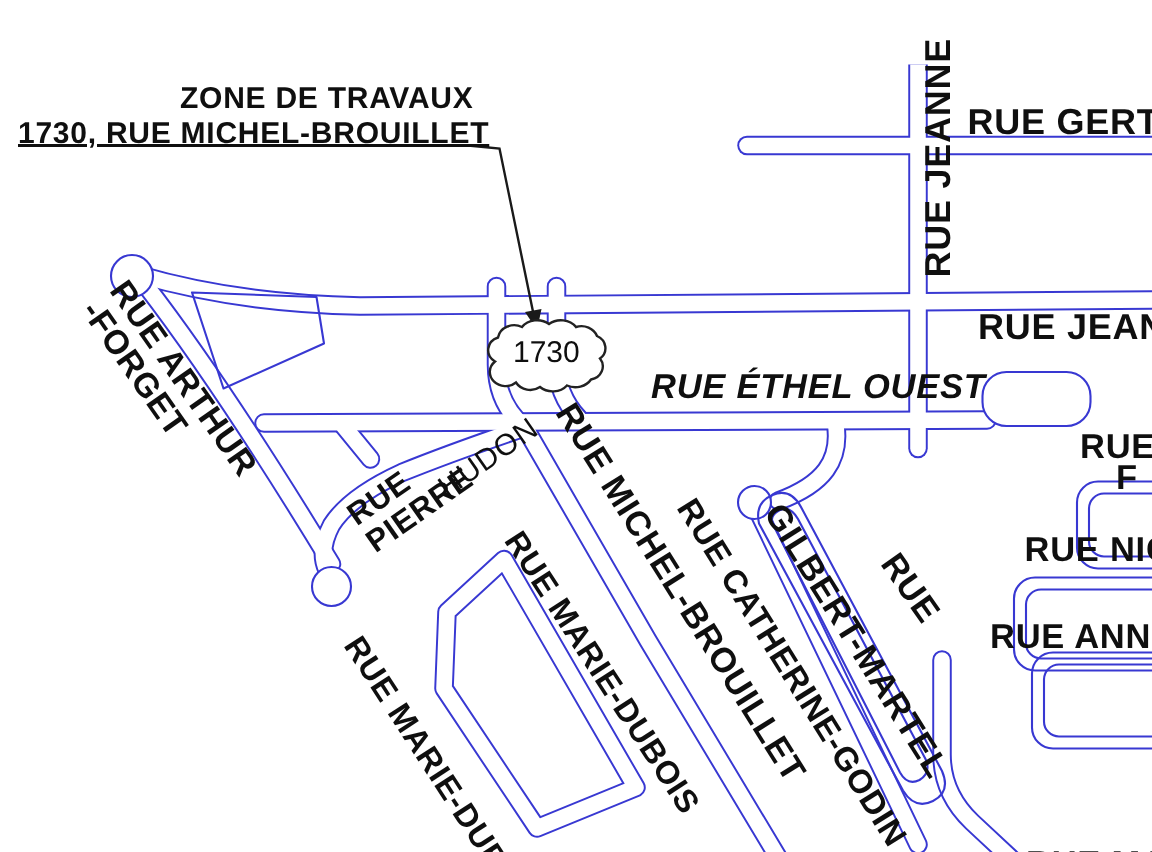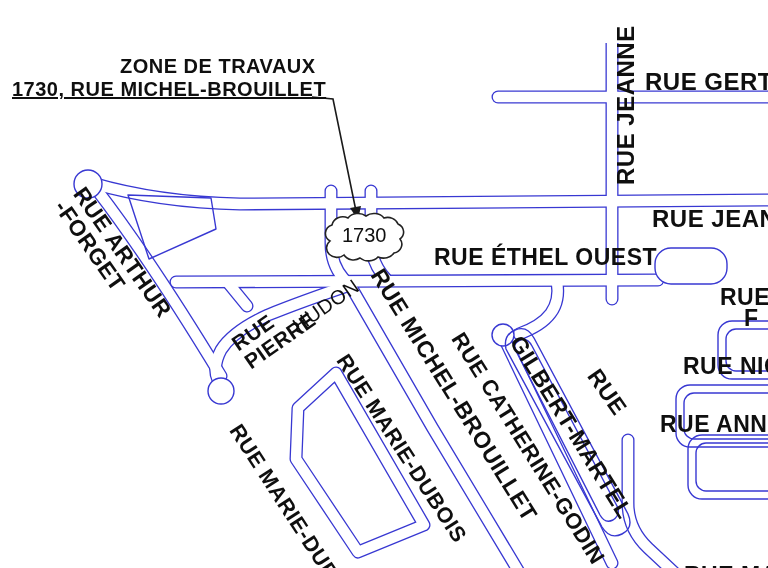--- a/index.html
+++ b/index.html
@@ -24,21 +24,21 @@
     transform-origin:left top;z-index:5;
   }
   .thin{font-weight:400;letter-spacing:.5px;}
 
   .lbl-zone1{left:120px;top:13px;width:180px;text-align:center;font-size:20px;}
   .lbl-zone2{left:12px;top:36px;width:296px;text-align:left;font-size:20px;text-decoration:underline;}
   .lbl-henriette{left:166px;top:104px;font-size:24px;letter-spacing:1.5px;}
   .lbl-gertrude{left:645px;top:27px;font-size:24px;}
   .lbl-jeanne-v{left:614px;top:142px;font-size:24px;transform:rotate(-90deg);}
   .lbl-jeanne-h{left:652px;top:164px;font-size:24px;}
-  .lbl-ethel{left:434px;top:203px;font-size:23px;}
+  .lbl-ethel{left:434px;top:203px;font-size:23px;font-style:italic;}
   .lbl-rue-f1{left:720px;top:243px;font-size:23px;}
   .lbl-rue-f2{left:744px;top:264px;font-size:23px;}
   .lbl-nicole{left:683px;top:312px;font-size:23px;}
   .lbl-anne{left:660px;top:370px;font-size:23px;}
   .lbl-marie-bottom{left:684px;top:521px;font-size:23px;}
   .lbl-arthur{left:88px;top:140px;font-size:22.5px;transform:rotate(55deg);line-height:23px;}
   .lbl-pierre{left:228px;top:294px;font-size:21px;transform:rotate(-35deg);line-height:22px;}
   .lbl-hudon{left:289px;top:276px;font-size:20px;transform:rotate(-35deg);}
   .lbl-mb{left:386px;top:222px;font-size:23px;transform:rotate(58deg);}
   .lbl-md-upper{left:350px;top:308px;font-size:21.5px;transform:rotate(57deg);}

